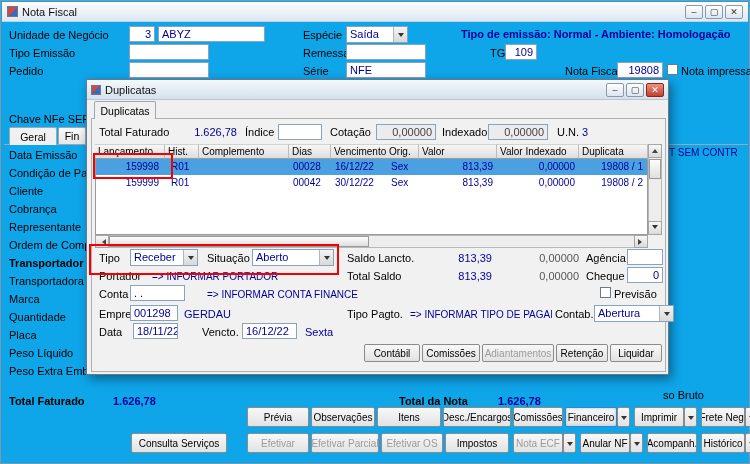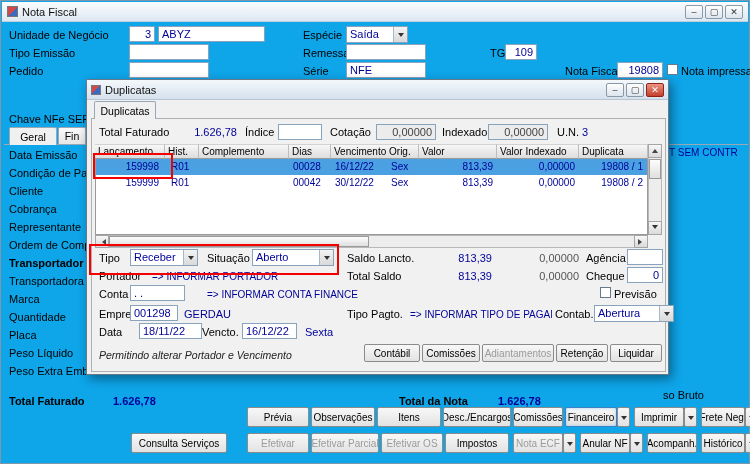--- a/index.html
+++ b/index.html
@@ -65,20 +65,21 @@
   <span class="lbl" style="left:8px;top:28px">Unidade de Negócio</span>
   <div class="fld r" style="left:128px;top:25px;width:26px">3</div>
   <div class="fld" style="left:157px;top:25px;width:107px">ABYZ</div>
   <span class="lbl" style="left:302px;top:28px">Espécie</span>
   <div class="combo" style="left:345px;top:25px;width:62px">
     <span>Saída</span>
     <span class="cbtn">
         <span class="tri-d"></span>
       </span>
   </div>
+  <span class="lbl b navy" style="left:460px;top:27px">Tipo de emissão: Normal - Ambiente: Homologação</span>
 
   <span class="lbl" style="left:8px;top:46px">Tipo Emissão</span>
   <div class="fld" style="left:128px;top:43px;width:80px"></div>
   <span class="lbl" style="left:302px;top:46px">Remessa</span>
   <div class="fld" style="left:345px;top:43px;width:80px"></div>
   <span class="lbl" style="left:489px;top:46px">TG</span>
   <div class="fld r" style="left:504px;top:43px;width:32px">109</div>
 
   <span class="lbl" style="left:8px;top:64px">Pedido</span>
   <div class="fld" style="left:128px;top:61px;width:80px"></div>
@@ -269,26 +270,25 @@
     <span class="lbl navy sm" style="left:323px;top:229px;width:142px;overflow:hidden">=&gt; INFORMAR TIPO DE PAGAM</span>
     <span class="lbl" style="left:468px;top:228px">Contab.</span>
     <div class="combo" style="left:507px;top:225px;width:80px">
       <span>Abertura</span>
       <span class="cbtn">
           <span class="tri-d"></span>
         </span>
     </div>
 
     <span class="lbl" style="left:12px;top:246px">Data</span>
-    <div class="fld" style="left:52px;top:243px;width:63px">18/11/22</div>
+    <div class="fld" style="left:46px;top:243px;width:45px">18/11/22</div>
     <span class="lbl" style="left:115px;top:246px">Vencto.</span>
     <div class="fld" style="left:155px;top:243px;width:55px">16/12/22</div>
     <span class="lbl navy" style="left:218px;top:246px">Sexta</span>
 
-    <span class="lbl it" style="left:12px;top:269px">Permitindo alterar Portador e Vencimento</span>
     <div class="btn" style="left:277px;top:264px;width:56px;height:18px">Contábil</div>
     <div class="btn" style="left:335px;top:264px;width:58px;height:18px">Comissões</div>
     <div class="btn dis" style="left:395px;top:264px;width:72px;height:18px">Adiantamentos</div>
     <div class="btn" style="left:469px;top:264px;width:52px;height:18px">Retenção</div>
     <div class="btn" style="left:523px;top:264px;width:52px;height:18px">Liquidar</div>
   </div>
 
   <div class="annot" style="left:92px;top:152px;width:80px;height:26px"></div>
   <div class="annot" style="left:88px;top:243px;width:250px;height:31px"></div>
 

